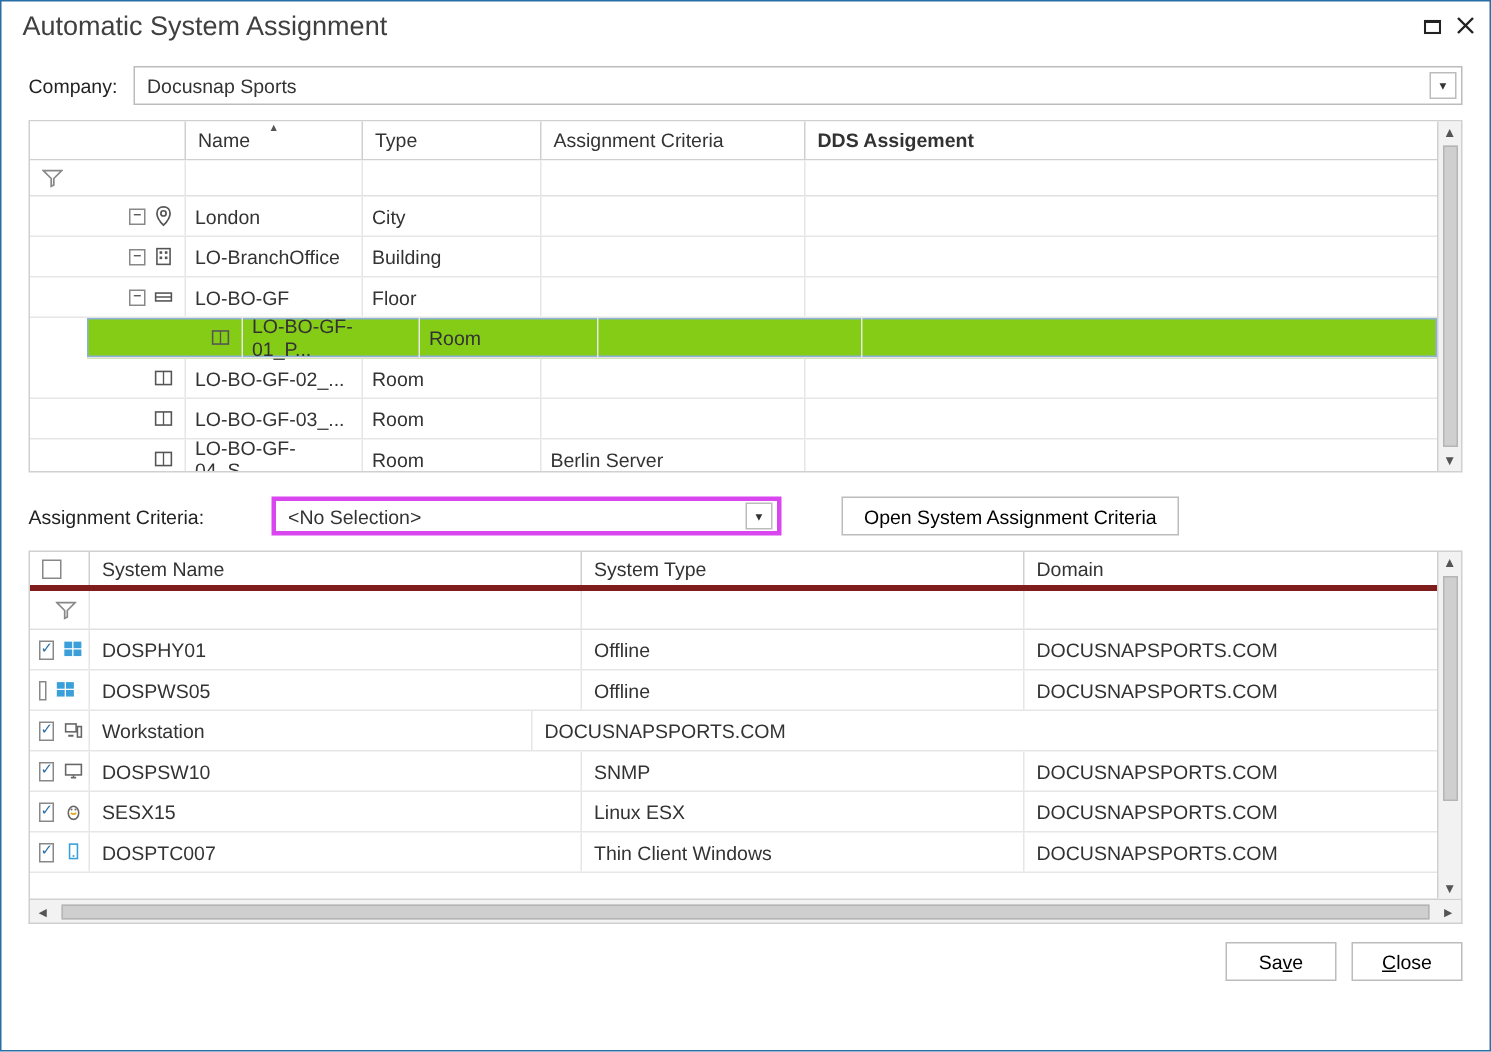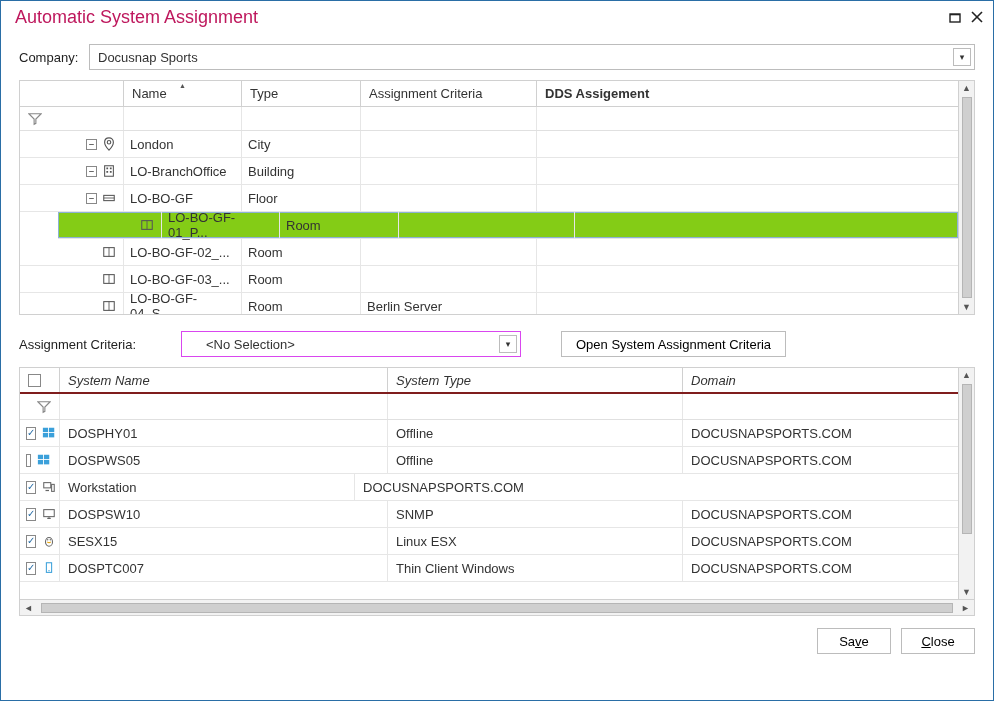--- a/index.html
+++ b/index.html
@@ -13,21 +13,21 @@
     height: 701px;
     overflow: hidden;
     border: 1px solid #2a6ea6;
   }
   .titlebar {
     display: flex;
     align-items: flex-start;
     justify-content: space-between;
     padding: 6px 10px 6px 14px;
     font-size: 18px;
-    color: #be185d;
+    color: #404040;
     font-weight: 400;
   }
   .titlebar-controls { display: flex; gap: 10px; }
   .content { padding: 10px 18px 14px 18px; }
   .row { display: flex; align-items: center; margin-bottom: 10px; }
   .lbl { font-size: 13px; color: #222; }
   .company-label { width: 70px; }
   .select {
     flex: 1;
     height: 26px;
@@ -126,23 +126,23 @@
     display:flex; flex-direction:column;
     justify-content: space-between;
     align-items: center;
   }
   .vscroll .arrow { font-size: 9px; color:#555; padding:2px 0; }
   .vscroll .thumb { width: 10px; flex: 1; margin: 2px 0; background: #cfcfcf; border:1px solid #b5b5b5; }
   
   .mid-row { display:flex; align-items:center; gap:22px; margin-bottom: 10px; }
   .criteria-select {
     width: 340px; height: 26px;
-    border: 1px solid #d946ef;
+    border: 3px solid #d946ef;
     display:flex; align-items:center; justify-content:space-between;
-    padding-left: 24px;
+    padding-left: 8px;
     background:#fff;
   }
   .criteria-select .dd-btn {
     width: 18px; height: 18px; border:1px solid #bcbcbc;
     margin-right:3px;
     display:flex; align-items:center; justify-content:center;
     font-size:9px;
   }
   .btn {
     height: 26px;
@@ -153,21 +153,21 @@
     cursor: default;
   }
   
   .grid2-wrap { position: relative; }
   .grid2 {
     border: 1px solid #d0d0d0;
     height: 233px;
     display: flex;
   }
   .grid2-main { flex: 1; display:flex; flex-direction:column; }
-  .g2-hdr { display:flex; height:26px; border-bottom:2px solid #7f1d1d;font-style:italic; }
+  .g2-hdr { display:flex; height:26px; border-bottom:4px solid #7f1d1d; }
   .g2c-chk { width: 40px; }
   .g2c-name { width: 328px; }
   .g2c-type { width: 295px; }
   .g2c-domain { flex:1; border-right:none; }
   .g2-filter { display:flex; height:26px; border-bottom:1px solid #e0e0e0; }
   .g2-body { flex:1; overflow:hidden; }
   .g2-row { display:flex; height:27px; border-bottom:1px solid #e6e6e6; align-items:stretch; }
   .g2c { display:flex; align-items:center; border-right:1px solid #e6e6e6; padding:0 8px; }
   .g2c.g2c-chk { justify-content:flex-start; gap:6px; padding-left:6px; }
   .g2c.g2c-domain { border-right:none; }

